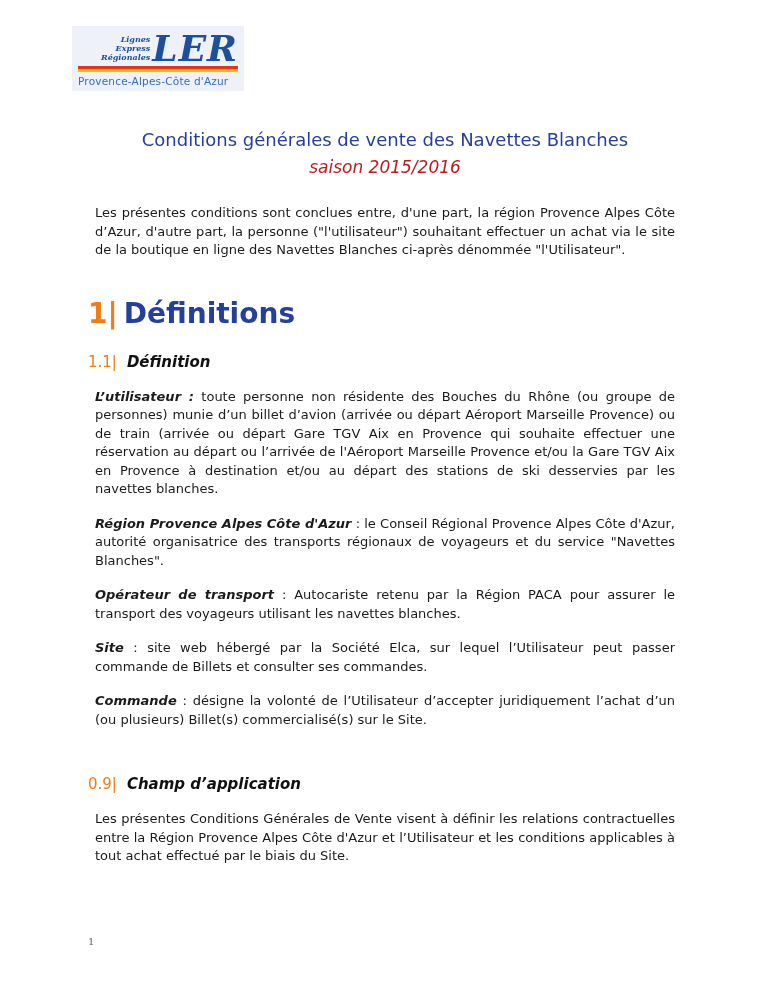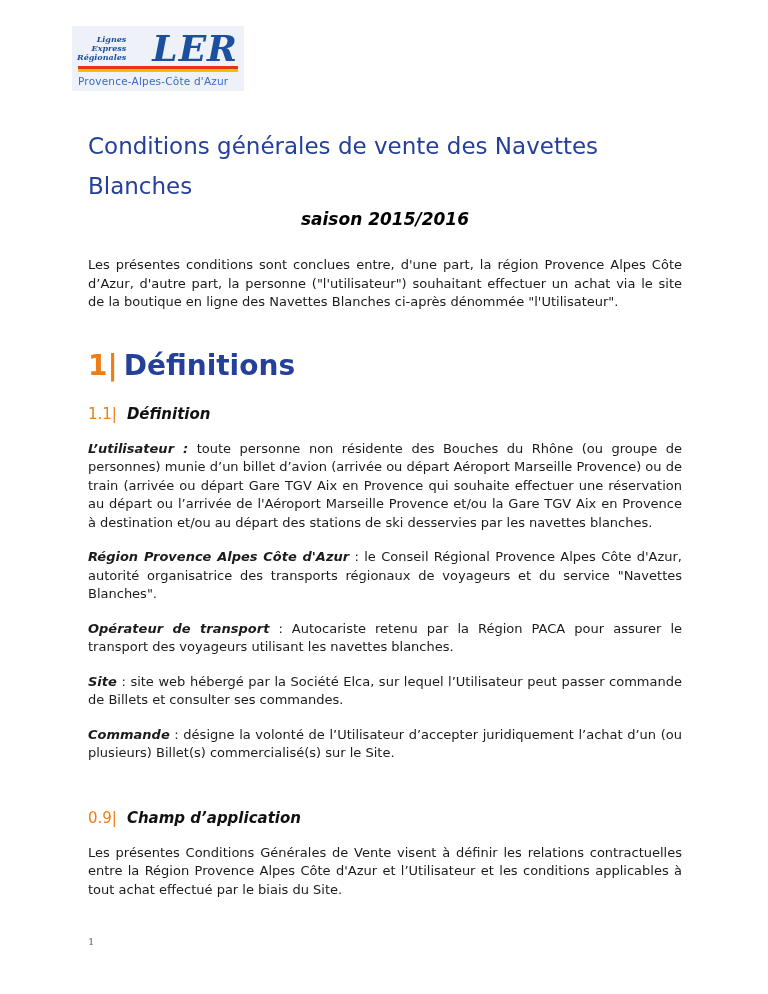--- a/index.html
+++ b/index.html
@@ -15,21 +15,21 @@
   }
 
   
   .logo {
     position:absolute;
     top:26px; left:72px;
     width:160px;
     background:#eef2f8;
     padding:6px 6px 4px 6px;
   }
-  .logo-top { display:flex; align-items:flex-end; justify-content:flex-end;gap:24px; }
+  .logo-top { display:flex; align-items:flex-end; justify-content:flex-end; }
   .logo-words {
     display:flex; flex-direction:column; align-items:flex-end;
     font-family:"DejaVu Serif","Liberation Serif",serif;
     font-style:italic; font-weight:bold;
     font-size:8px; line-height:9px;
     color:#1c4f9e;
     margin-right:2px; margin-bottom:2px;
   }
   .logo-acronym {
     font-family:"DejaVu Serif","Liberation Serif",serif;
@@ -47,36 +47,36 @@
     color:#3a6cc0;
     letter-spacing:0.2px;
     white-space:nowrap;
   }
 
   
   .content { position:absolute; top:126px; left:88px; width:594px; }
 
   .doc-title {
     margin:0;
+    text-align:center;
     color:#24409a;
-    font-size:23px;
+    font-size:18px;
     font-weight:400;
-    line-height:40px;
+    line-height:28px;
   }
   .doc-subtitle {
     text-align:center;
-    color:#000000;
+    color:#b91c1c;
     font-style:italic;
     font-size:17px;
     margin-top:3px;
-    font-weight:bold;
   }
 
   .body-text {
-    margin:0;
+    margin:7px;
     font-size:13px;
     line-height:18.5px;
     text-align:justify;
   }
   .intro { margin-top:27px; }
 
   .section-heading {
     margin:37px 0 0 0;
     font-size:28px;
     font-weight:700;

